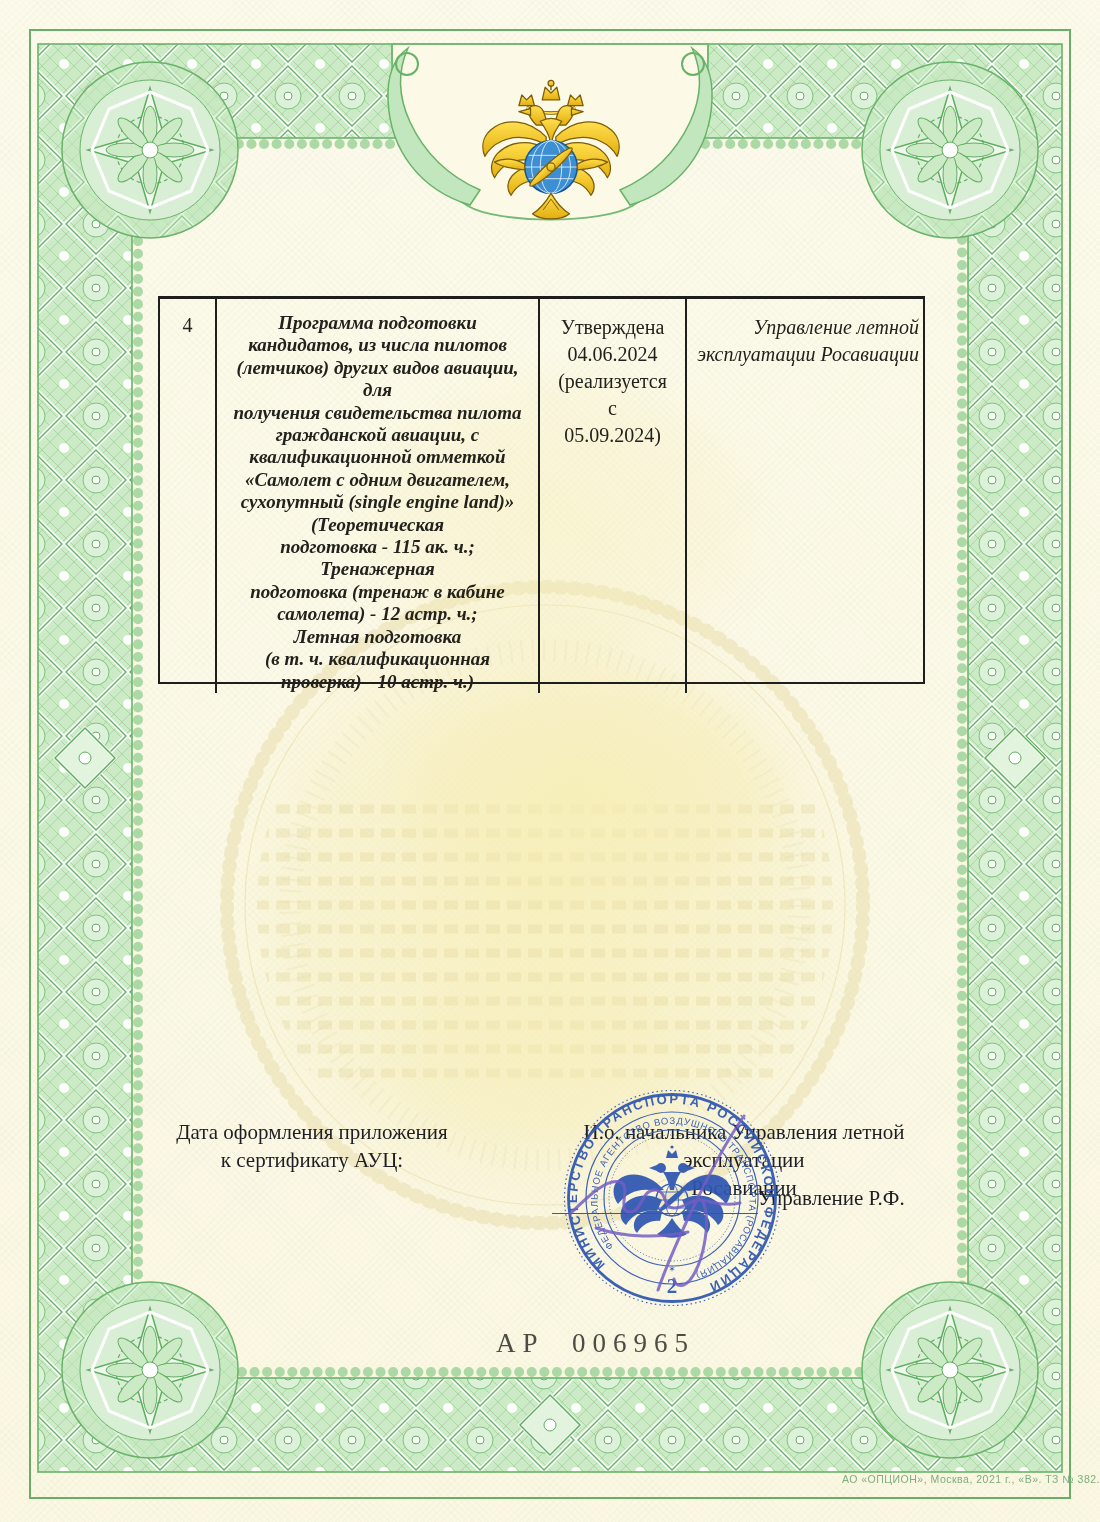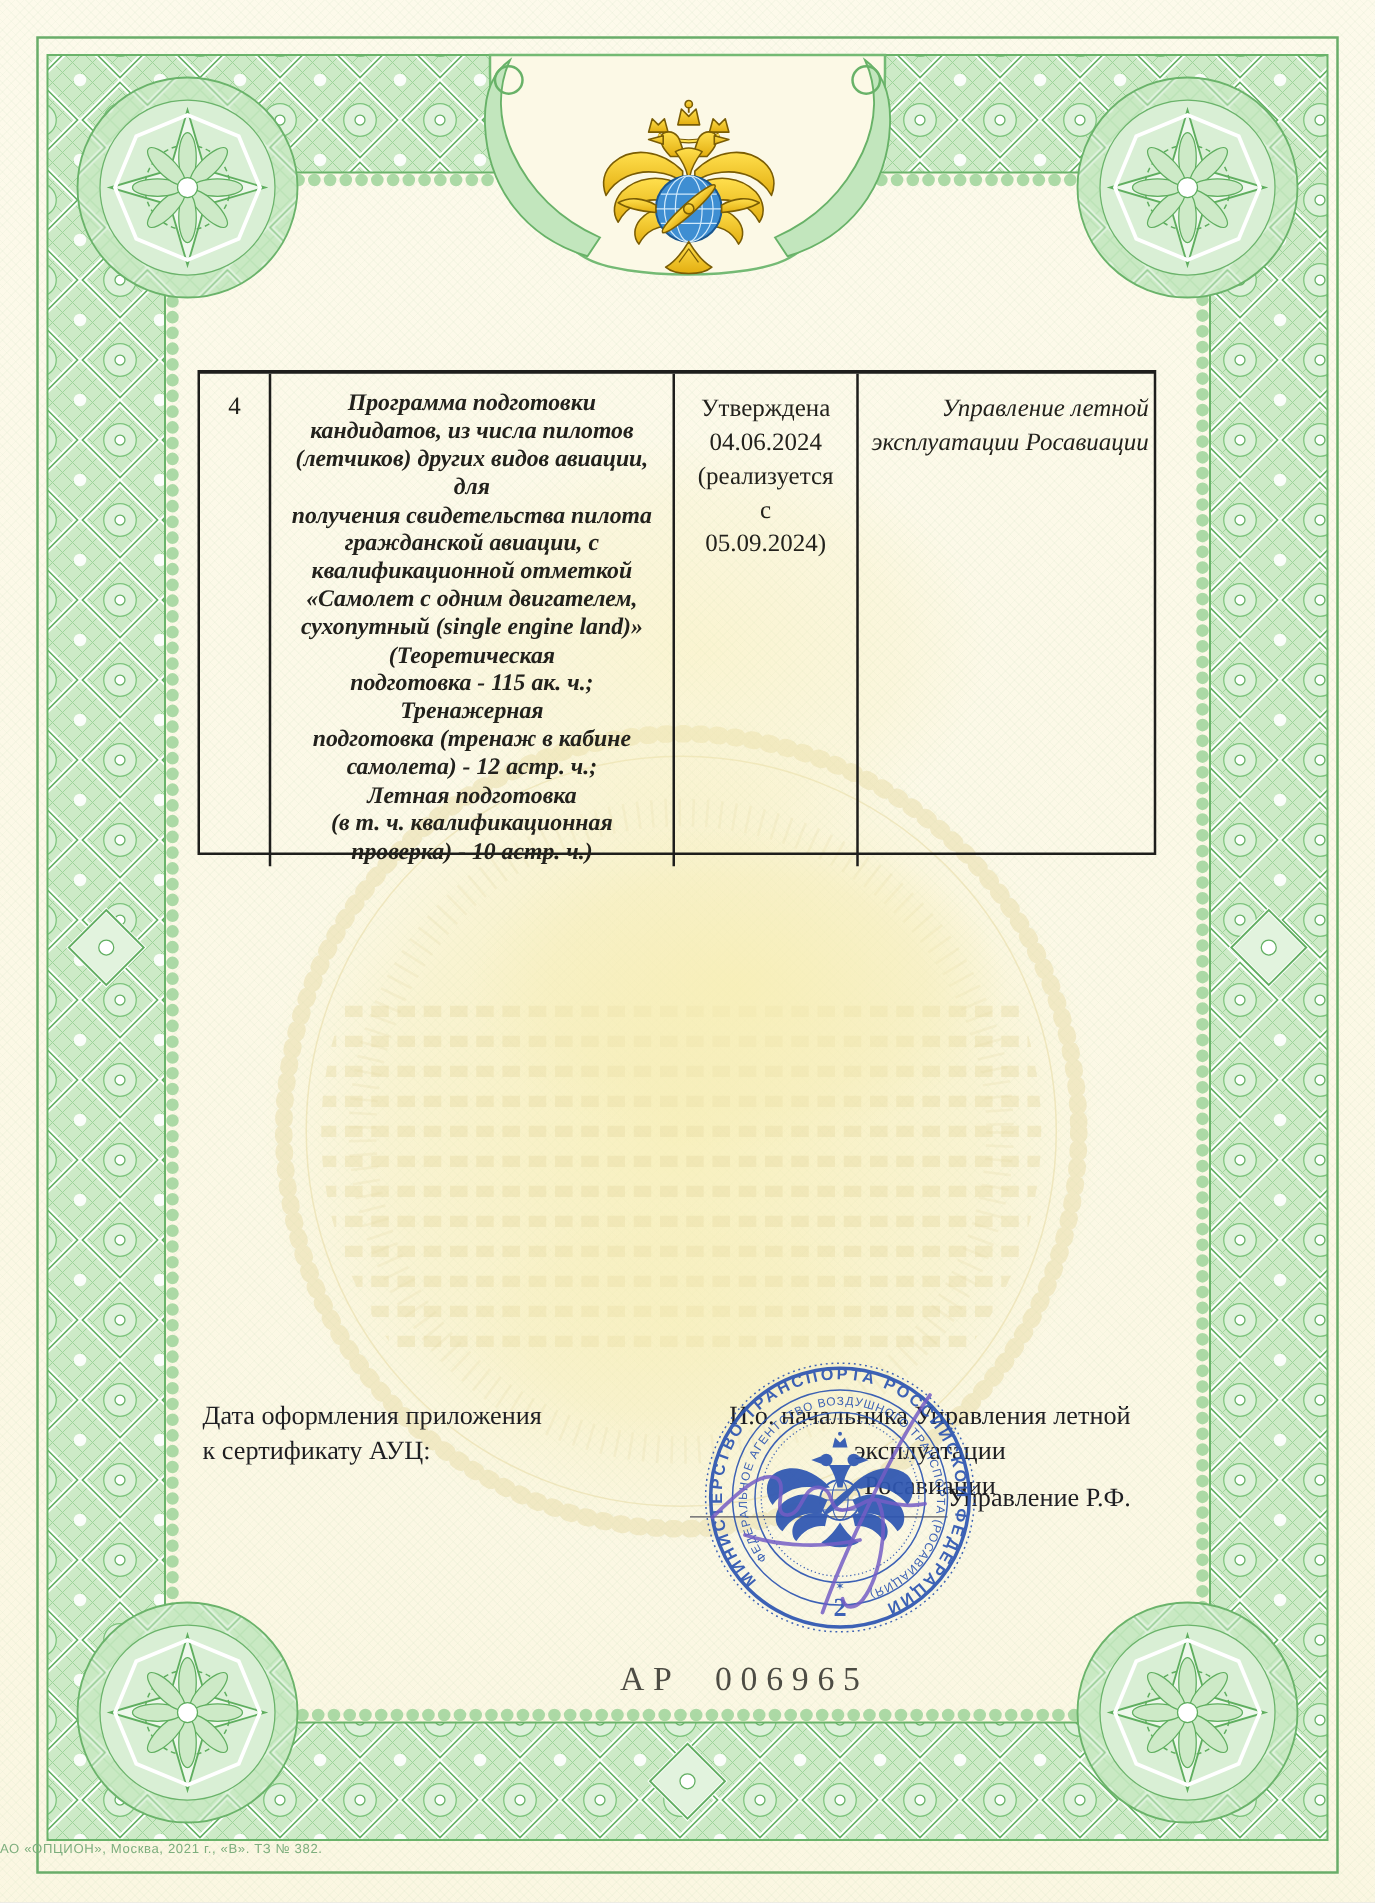--- a/index.html
+++ b/index.html
@@ -19,29 +19,29 @@
     display: grid; grid-template-columns: 57px 323px 147px 240px;
     border: 2.5px solid #1e1e1c; border-top-width: 3.5px;
   }
   .cell { border-right: 2px solid #1e1e1c; text-align: center; color: #22211c; }
   .cell:last-child { border-right: none; }
   .preline { white-space: pre-line; }
   .cell-num { font-size: 20px; padding-top: 15px; }
   .cell-program { font-size: 19px; line-height: 22.4px; font-weight: bold; font-style: italic; padding: 13px 4px 0; }
   .cell-approval { font-size: 20px; line-height: 27px; padding: 15px 16px 0; }
   .cell-dept { font-size: 20px; line-height: 27px; font-style: italic; padding: 15px 8px 0; text-align: right; }
-  .f-label { position: absolute; left: 162px; top: 1118px; width: 300px; font-size: 21px; line-height: 28px; color: #1e1e22; }
+  .f-label { position: absolute; left: 162px; top: 1118px; width: 300px; text-align: center; font-size: 21px; line-height: 28px; color: #1e1e22; }
   .f-date  { position: absolute; left: 162px; top: 1186px; width: 300px; text-align: center; font-size: 21px; color: #1e1e22; }
   .s-title { position: absolute; left: 538px; top: 1118px; width: 412px; text-align: center; font-size: 21px; line-height: 28px; color: #1e1e22; }
   .s-line  { position: absolute; left: 552px; top: 1213px; width: 206px; border-top: 1.5px solid #55555e; }
   .s-name  { position: absolute; left: 758px; top: 1186px; font-size: 21px; color: #1e1e22; }
   .stamp   { position: absolute; left: 540px; top: 1066px; opacity: .93; }
   .serial  { position: absolute; left: 385px; top: 1328px; width: 310px; text-align: right;
              font-size: 27px; letter-spacing: 7px; color: #4d4c44; white-space: pre; }
-  .imprint { position: absolute; left: 0; top: 1473px; width: 100%; text-align: left;
+  .imprint { position: absolute; left: 0; top: 1473px; width: 100%; text-align: right;
              font-size: 10.5px; letter-spacing: .5px; color: #7dae7d; font-family: "Liberation Sans", sans-serif; }
 </style>
 </head>
 <body>
 
 <div class="page">
 
   <svg class="border-art" width="1100" height="1522" viewBox="0 0 1100 1522" aria-hidden="true">
     <defs>
       <pattern id="lat" width="64" height="64" patternUnits="userSpaceOnUse">

